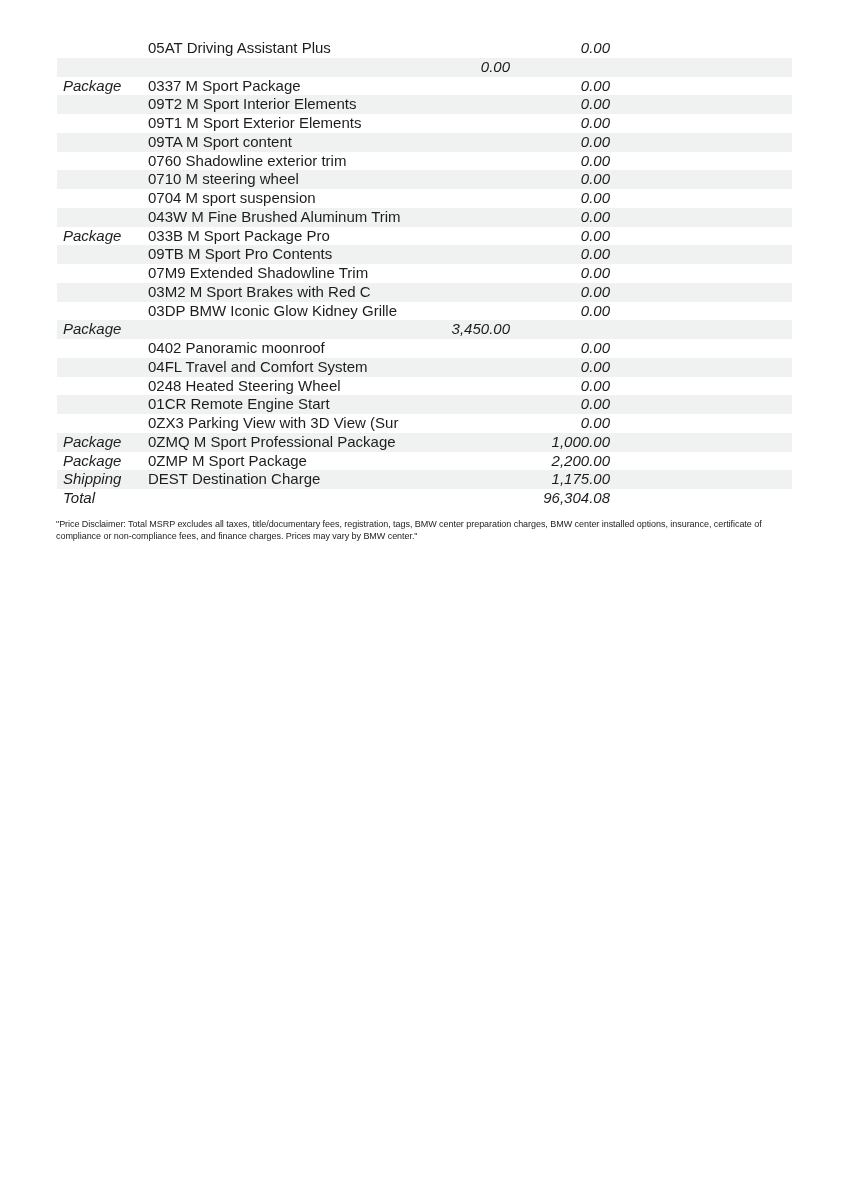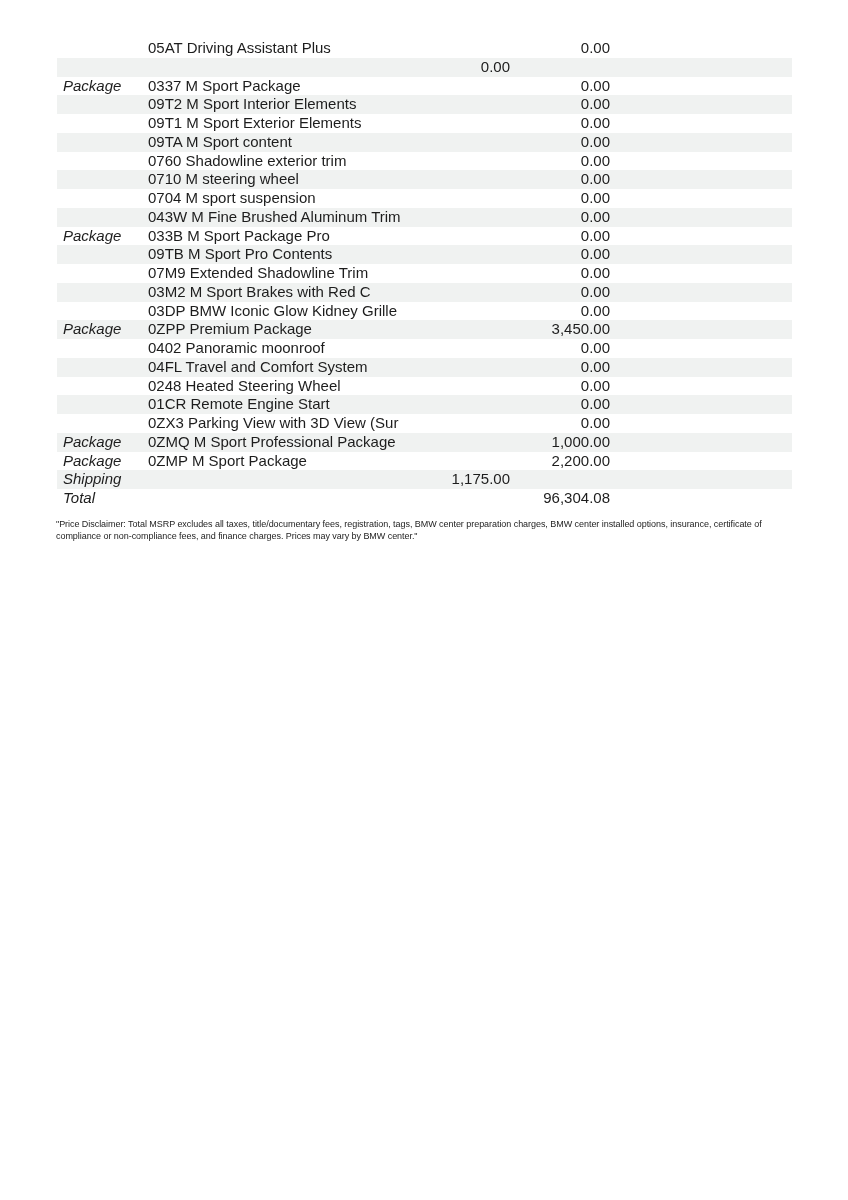--- a/index.html
+++ b/index.html
@@ -40,20 +40,21 @@
     overflow: hidden;
     font-style: italic;
   }
   .row .item {
     white-space: nowrap;
     overflow: hidden;
   }
   .row .price {
     text-align: right;
     white-space: nowrap;
+    font-style: italic;
   }
   .disclaimer {
     position: absolute;
     left: 56px;
     top: 519px;
     width: 740px;
     font-size: 9px;
     line-height: 11.8px;
     color: #242424;
     letter-spacing: -0.05px;
@@ -148,21 +149,20 @@
         <div class="spacer"></div>
       </div>
       <div class="row">
         <div class="cat"></div>
         <div class="item">03DP BMW Iconic Glow Kidney Grille</div>
         <div class="price">0.00</div>
         <div class="spacer"></div>
       </div>
       <div class="row alt">
         <div class="cat">Package</div>
-        <div class="item">0ZPP Premium Package</div>
         <div class="price">3,450.00</div>
         <div class="spacer"></div>
       </div>
       <div class="row">
         <div class="cat"></div>
         <div class="item">0402 Panoramic moonroof</div>
         <div class="price">0.00</div>
         <div class="spacer"></div>
       </div>
       <div class="row alt">
@@ -196,20 +196,21 @@
         <div class="spacer"></div>
       </div>
       <div class="row">
         <div class="cat">Package</div>
         <div class="item">0ZMP M Sport Package</div>
         <div class="price">2,200.00</div>
         <div class="spacer"></div>
       </div>
       <div class="row alt">
         <div class="cat">Shipping</div>
+        <div class="item">DEST Destination Charge</div>
         <div class="price">1,175.00</div>
         <div class="spacer"></div>
       </div>
       <div class="row">
         <div class="cat">Total</div>
         <div class="item"></div>
         <div class="price">96,304.08</div>
         <div class="spacer"></div>
       </div>
     </div>

